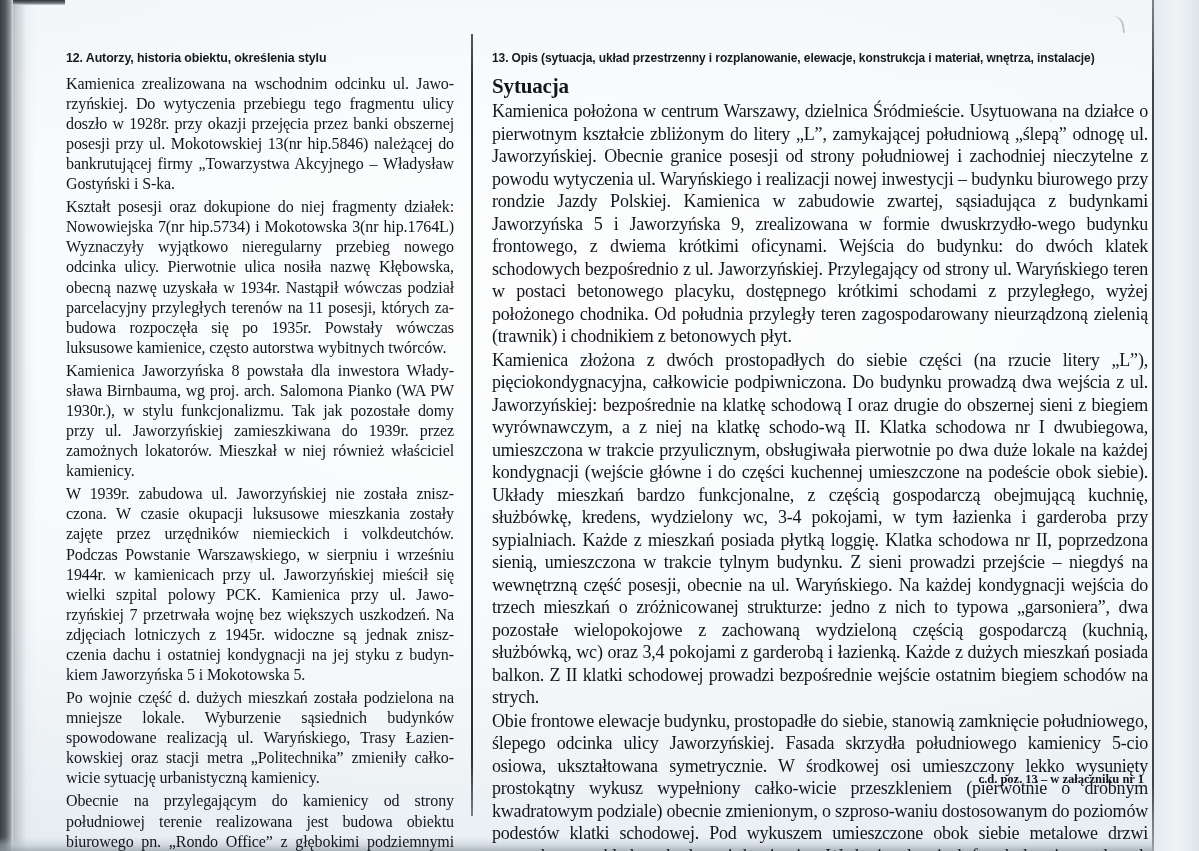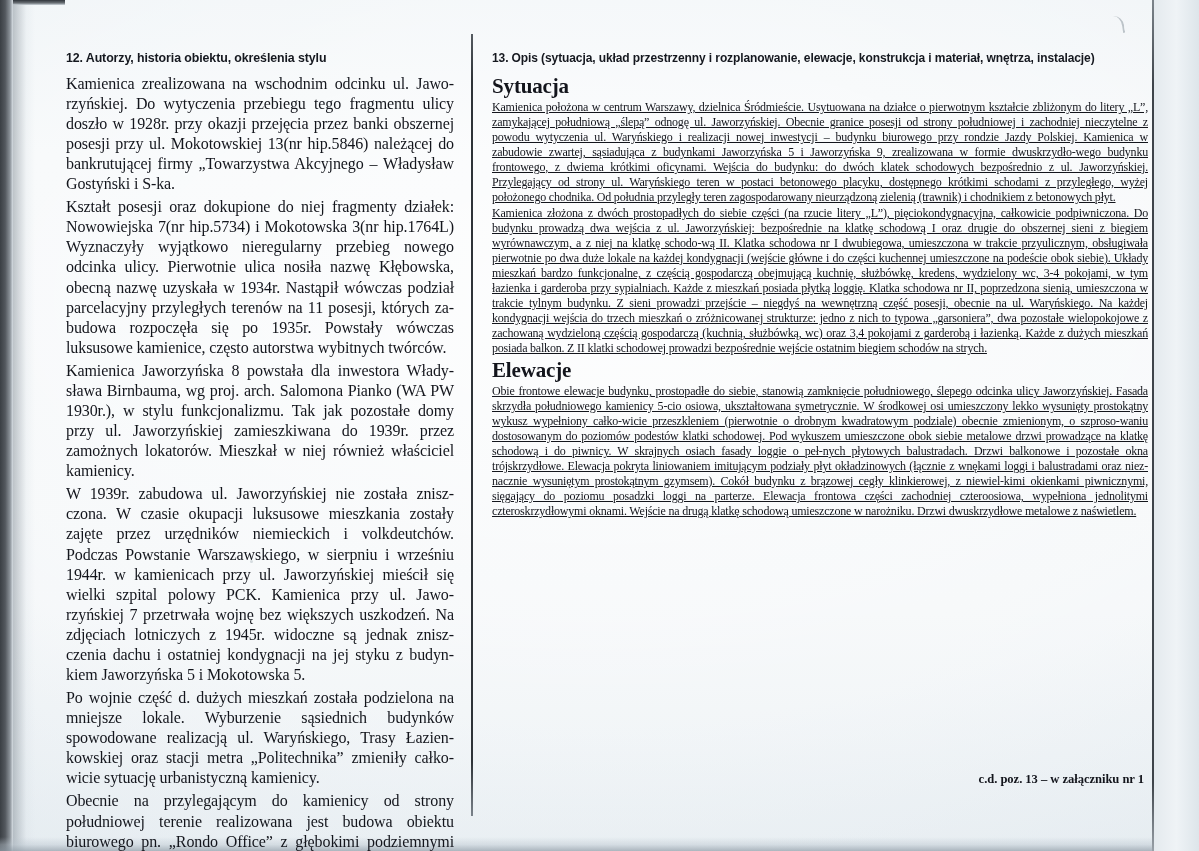--- a/index.html
+++ b/index.html
@@ -106,24 +106,23 @@
     text-align: justify;
     text-justify: inter-word;
     hyphens: manual;
     letter-spacing: -0.1px;
   }
   .col-left p.body {
     font-size: 16px;
     line-height: 1.255;
   }
   .col-right p.body {
-    font-size: 12px;
+    font-size: 18px;
     line-height: 1.25;
     letter-spacing: -0.2px;
-    text-decoration: underline;
   }
   .col-left p.body + p.body { margin-top: 3px; }
 
   .footnote {
     position: absolute;
     left: 488px;
     top: 772px;
     width: 656px;
     text-align: right;
     font-weight: bold;
@@ -175,19 +174,18 @@
   </div>
 
   <div class="col col-right">
     <h2 class="section-head">13. Opis (sytuacja, układ przestrzenny i rozplanowanie, elewacje, konstrukcja i materiał, wnętrza, instalacje)</h2>
 
     <h3 class="subhead">Sytuacja</h3>
     <p class="body">Kamienica położona w centrum Warszawy, dzielnica Śródmieście. Usytuowana na działce o pierwotnym kształcie zbliżonym do litery „L”, zamykającej południową „ślepą” odnogę ul. Jaworzyńskiej. Obecnie granice posesji od strony południowej i zachodniej nieczytelne z powodu wytyczenia ul. Waryńskiego i realizacji nowej inwestycji – budynku biurowego przy rondzie Jazdy Polskiej. Kamienica w zabudowie zwartej, sąsiadująca z budynkami Jaworzyńska 5 i Jaworzyńska 9, zrealizowana w formie dwuskrzydło-wego budynku frontowego, z dwiema krótkimi oficynami. Wejścia do budynku: do dwóch klatek schodowych bezpośrednio z ul. Jaworzyńskiej. Przylegający od strony ul. Waryńskiego teren w postaci betonowego placyku, dostępnego krótkimi schodami z przyległego, wyżej położonego chodnika. Od południa przyległy teren zagospodarowany nieurządzoną zielenią (trawnik) i chodnikiem z betonowych płyt.</p>
 
     <p class="body">Kamienica złożona z dwóch prostopadłych do siebie części (na rzucie litery „L”), pięciokondygnacyjna, całkowicie podpiwniczona. Do budynku prowadzą dwa wejścia z ul. Jaworzyńskiej: bezpośrednie na klatkę schodową I oraz drugie do obszernej sieni z biegiem wyrównawczym, a z niej na klatkę schodo-wą II. Klatka schodowa nr I dwubiegowa, umieszczona w trakcie przyulicznym, obsługiwała pierwotnie po dwa duże lokale na każdej kondygnacji (wejście główne i do części kuchennej umieszczone na podeście obok siebie). Układy mieszkań bardzo funkcjonalne, z częścią gospodarczą obejmującą kuchnię, służbówkę, kredens, wydzielony wc, 3-4 pokojami, w tym łazienka i garderoba przy sypialniach. Każde z mieszkań posiada płytką loggię. Klatka schodowa nr II, poprzedzona sienią, umieszczona w trakcie tylnym budynku. Z sieni prowadzi przejście – niegdyś na wewnętrzną część posesji, obecnie na ul. Waryńskiego. Na każdej kondygnacji wejścia do trzech mieszkań o zróżnicowanej strukturze: jedno z nich to typowa „garsoniera”, dwa pozostałe wielopokojowe z zachowaną wydzieloną częścią gospodarczą (kuchnią, służbówką, wc) oraz 3,4 pokojami z garderobą i łazienką. Każde z dużych mieszkań posiada balkon. Z II klatki schodowej prowadzi bezpośrednie wejście ostatnim biegiem schodów na strych.</p>
 
-    <h3 class="subhead">Elewacje</h3>
     <p class="body">Obie frontowe elewacje budynku, prostopadłe do siebie, stanowią zamknięcie południowego, ślepego odcinka ulicy Jaworzyńskiej. Fasada skrzydła południowego kamienicy 5-cio osiowa, ukształtowana symetrycznie. W środkowej osi umieszczony lekko wysunięty prostokątny wykusz wypełniony całko-wicie przeszkleniem (pierwotnie o drobnym kwadratowym podziale) obecnie zmienionym, o szproso-waniu dostosowanym do poziomów podestów klatki schodowej. Pod wykuszem umieszczone obok siebie metalowe drzwi prowadzące na klatkę schodową i do piwnicy. W skrajnych osiach fasady loggie o peł-nych płytowych balustradach. Drzwi balkonowe i pozostałe okna trójskrzydłowe. Elewacja pokryta liniowaniem imitującym podziały płyt okładzinowych (łącznie z wnękami loggi i balustradami oraz niez-nacznie wysuniętym prostokątnym gzymsem). Cokół budynku z brązowej cegły klinkierowej, z niewiel-kimi okienkami piwnicznymi, sięgający do poziomu posadzki  loggi na parterze. Elewacja frontowa części zachodniej czteroosiowa, wypełniona jednolitymi  czteroskrzydłowymi oknami. Wejście na drugą klatkę schodową umieszczone w narożniku. Drzwi dwuskrzydłowe metalowe z naświetlem.</p>
   </div>
 
   <div class="footnote">c.d. poz. 13 – w załączniku  nr 1</div>
 
 </div>
 
 </body></html>

